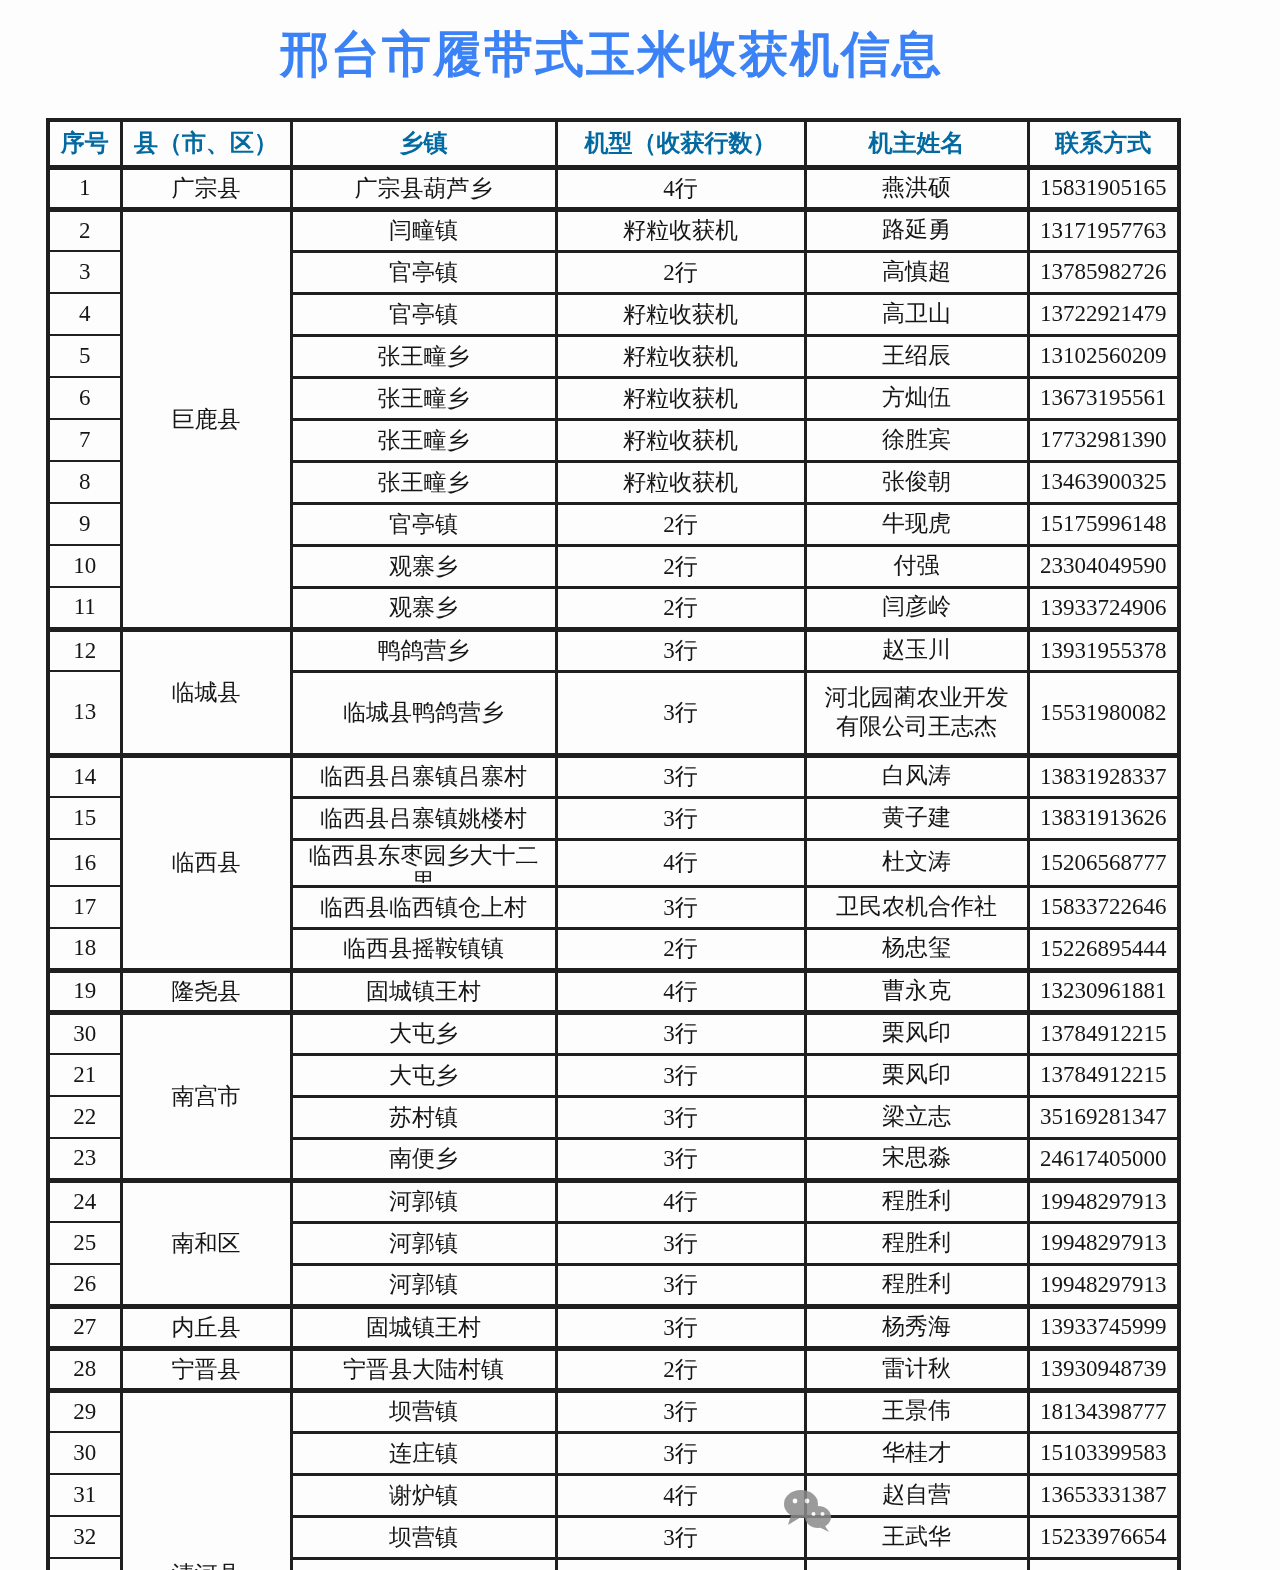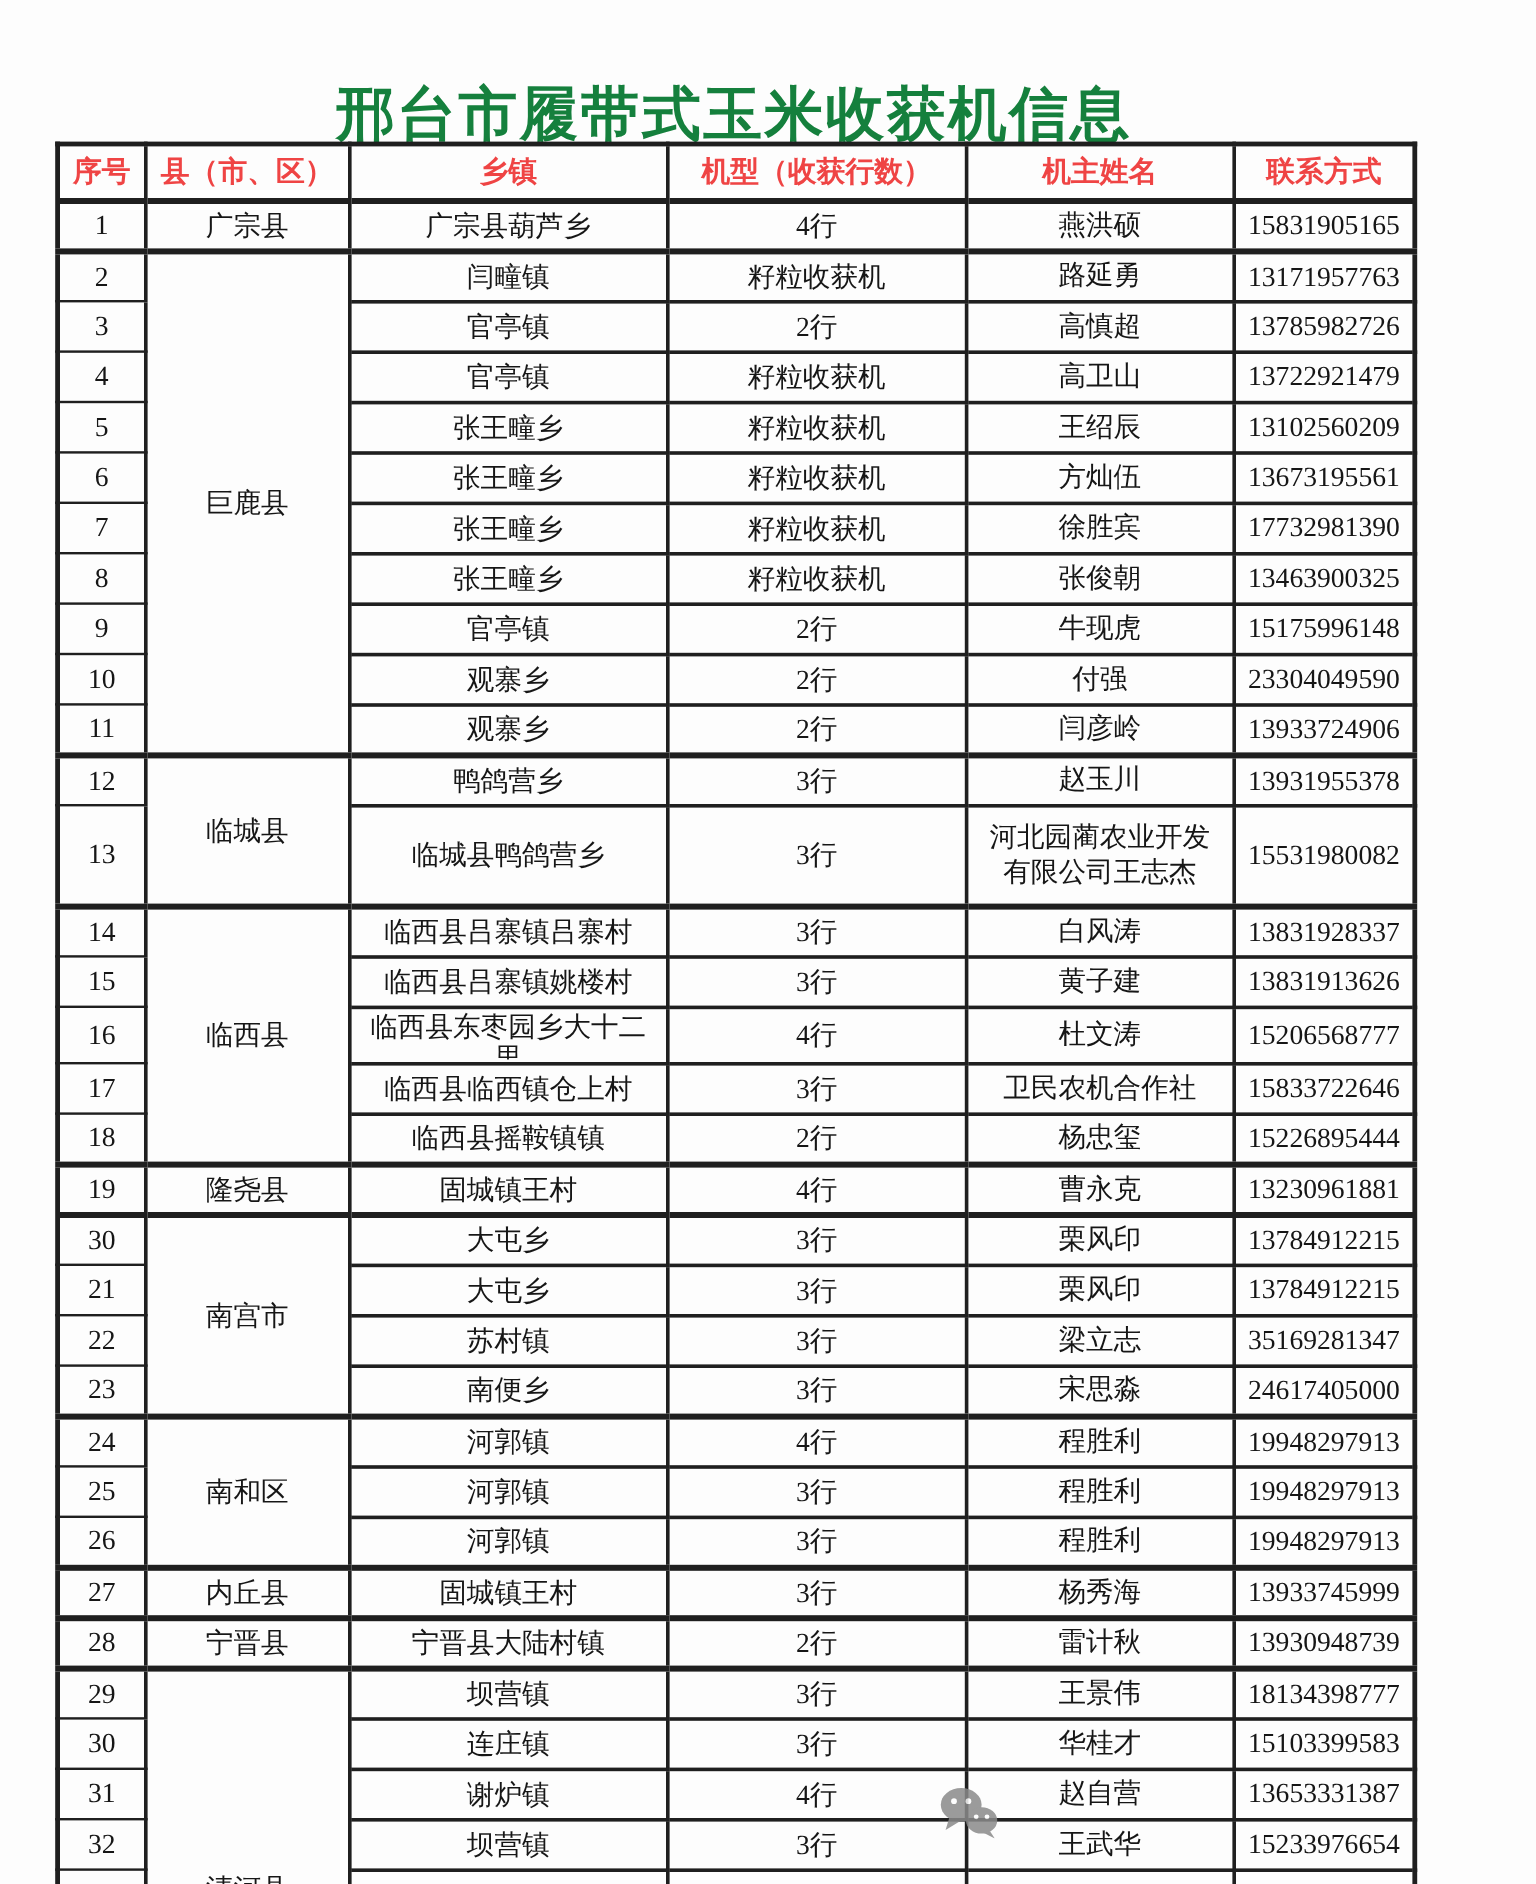--- a/index.html
+++ b/index.html
@@ -4,37 +4,37 @@
 <style>
   html,body{margin:0;padding:0;}
   body{
     width:1280px;height:1570px;overflow:hidden;position:relative;
     background:#fdfdfd;color:#1a1a1a;
     font-family:"Liberation Serif","DejaVu Serif",serif;
   }
   .page-title{
     position:absolute;left:46px;top:22px;width:1131px;
     text-align:center;font-size:49px;font-weight:900;letter-spacing:2px;
-    color:#15803d;font-family:"Liberation Serif","DejaVu Serif",serif;margin-top:41px;
+    color:#3b82f6;font-family:"Liberation Serif","DejaVu Serif",serif;
   }
   table.harvester{
     position:absolute;left:46px;top:118px;width:1131px;
     border-collapse:collapse;table-layout:fixed;
     border:4px solid #1f1f1f;
   }
   td,th{
     border:3px solid #1f1f1f;
     text-align:center;vertical-align:middle;
     padding:2px 6px;box-sizing:border-box;
     overflow:hidden;
   }
   thead tr{height:47px;}
   thead th{
     font-family:"Liberation Sans","DejaVu Sans",sans-serif;
-    font-weight:bold;font-size:24px;color:#ef4444;
+    font-weight:bold;font-size:24px;color:#0369a1;
     background:#fdfdfd;
   }
   tbody tr{height:42px;}
   tbody td{font-size:23px;color:#161616;}
   td.seq{border-top-width:2px;border-bottom-width:2px;}
   tr.group-start td{border-top-width:5px;}
   td.county{font-size:23px;margin-left:48px;}
   tr.row-tall{height:84px;}
   tr.row-phantom{height:200px;}
   .owner-inner{display:inline-block;max-width:192px;line-height:1.25;}

